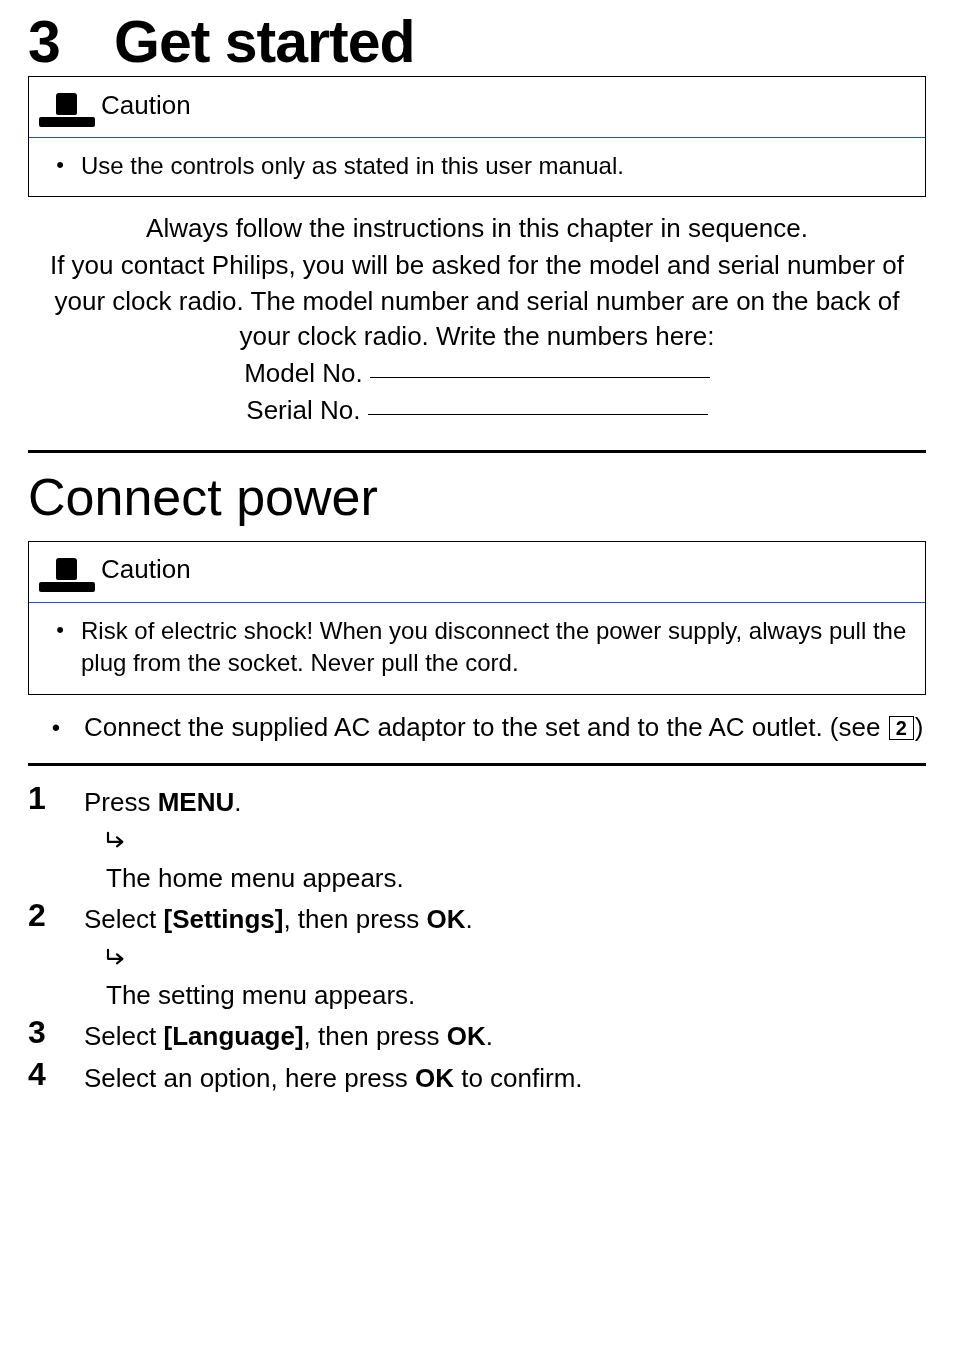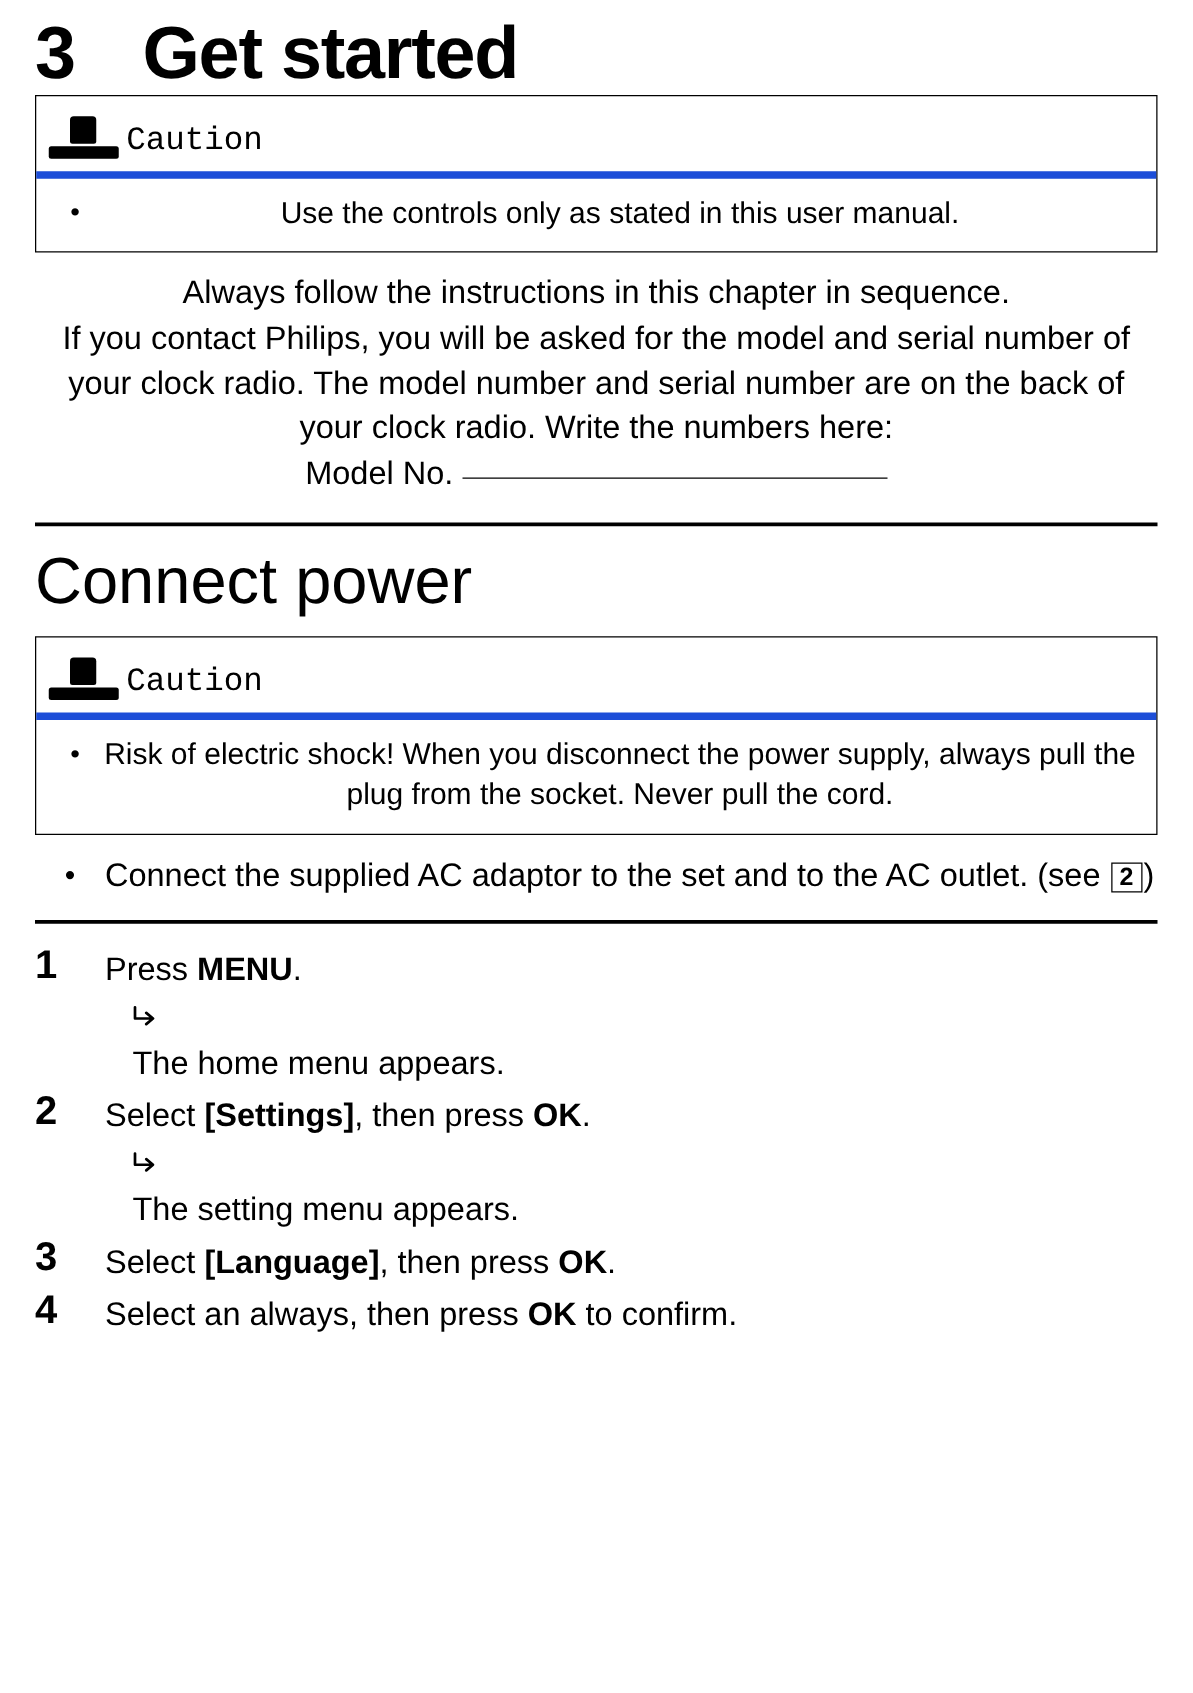--- a/index.html
+++ b/index.html
@@ -1,26 +1,26 @@
 <!DOCTYPE html>
 <html><head>
 <meta charset="utf-8">
 <style>
   * { box-sizing: border-box; margin: 0; padding: 0; }
   html, body { width: 954px; background: #fff; font-family: "Gill Sans", "Gill Sans MT", "Segoe UI", sans-serif; color: #000; }
   .page { padding: 0 28px 40px 28px; }
   .chapter-title { font-size: 59px; font-weight: 700; letter-spacing: -1px; margin-top: 8px; }
   .chapter-num { display: inline-block; width: 86px; }
   .caution-box { border: 1px solid #000; margin-bottom: 14px; }
-  .caution-header { border-bottom: 6px solid #1d4ed8; padding: 6px 10px 10px 10px; display: flex; align-items: flex-end; font-family: Liberation Mono, monospace; }
+  .caution-header { border-bottom: 1px solid #1d4ed8; padding: 6px 10px 10px 10px; display: flex; align-items: center; }
   .caution-body { padding: 12px 14px 14px 14px; }
   .caution-body ul { list-style: none; }
   .caution-body li { display: flex; align-items: flex-start; font-size: 24px; line-height: 1.35; }
   .caution-body li .bullet { width: 34px; flex-shrink: 0; text-align: center; font-size: 22px; }
-  .caution-body li .txt { flex: 1; padding-left: 4px; text-align: center; }
+  .caution-body li .txt { flex: 1; padding-left: 4px; }
   .caution-icon { width: 56px; height: 44px; flex-shrink: 0; position: relative; margin-right: 6px; }
   .caution-icon .bar { position: absolute; bottom: 0; left: 0; width: 56px; height: 10px; background: #000; border-radius: 2px; }
   
   .ci-stem { position:absolute; left:17px; bottom:12px; width:21px; height:22px; background:#000; border-radius:3px 3px 2px 2px; }
   .caution-label { font-size: 26px; font-weight: 400; }
   .para { font-size: 26px; line-height: 1.35; margin-bottom: 2px; }
   .para-block { margin-bottom: 22px; text-align: center; }
   .blank-line { display: inline-block; border-bottom: 1.5px solid #000; width: 340px; vertical-align: baseline; position: relative; top: -4px; }
   hr.thick { border: none; border-top: 3px solid #000; margin: 10px 0 14px 0; }
   .section-title { font-size: 52px; font-weight: 400; margin-bottom: 14px; }
@@ -63,20 +63,23 @@
         </li>
       </ul>
     </div>
   </div>
 
   <div class="para-block">
     <p class="para">Always follow the instructions in this chapter in sequence.</p>
     <p class="para">If you contact Philips, you will be asked for the model and serial number of your clock radio. The model number and serial number are on the back of your clock radio. Write the numbers here:</p>
     <p class="para">
       <span>Model No. </span><span class="blank-line"></span>
+    </p>
+    <p class="para">
+      <span>Serial No. </span><span class="blank-line"></span>
     </p>
   </div>
 
   <hr class="thick">
 
   <h2 class="section-title">Connect power</h2>
 
   <div class="caution-box">
     <div class="caution-header">
       <span class="caution-icon">
@@ -145,19 +148,19 @@
       <div class="content">
         <div>
           <span>Select </span><span class="bold">[Language]</span><span>, then press </span><span class="bold">OK</span><span>.</span>
         </div>
       </div>
     </li>
     <li>
       <span class="num">4</span>
       <div class="content">
         <div>
-          <span>Select an always, then press </span><span class="bold">OK</span><span> to confirm.</span>
+          <span>Select an option, here press </span><span class="bold">OK</span><span> to confirm.</span>
         </div>
       </div>
     </li>
   </ol>
 
 </div>
 
 </body></html>

